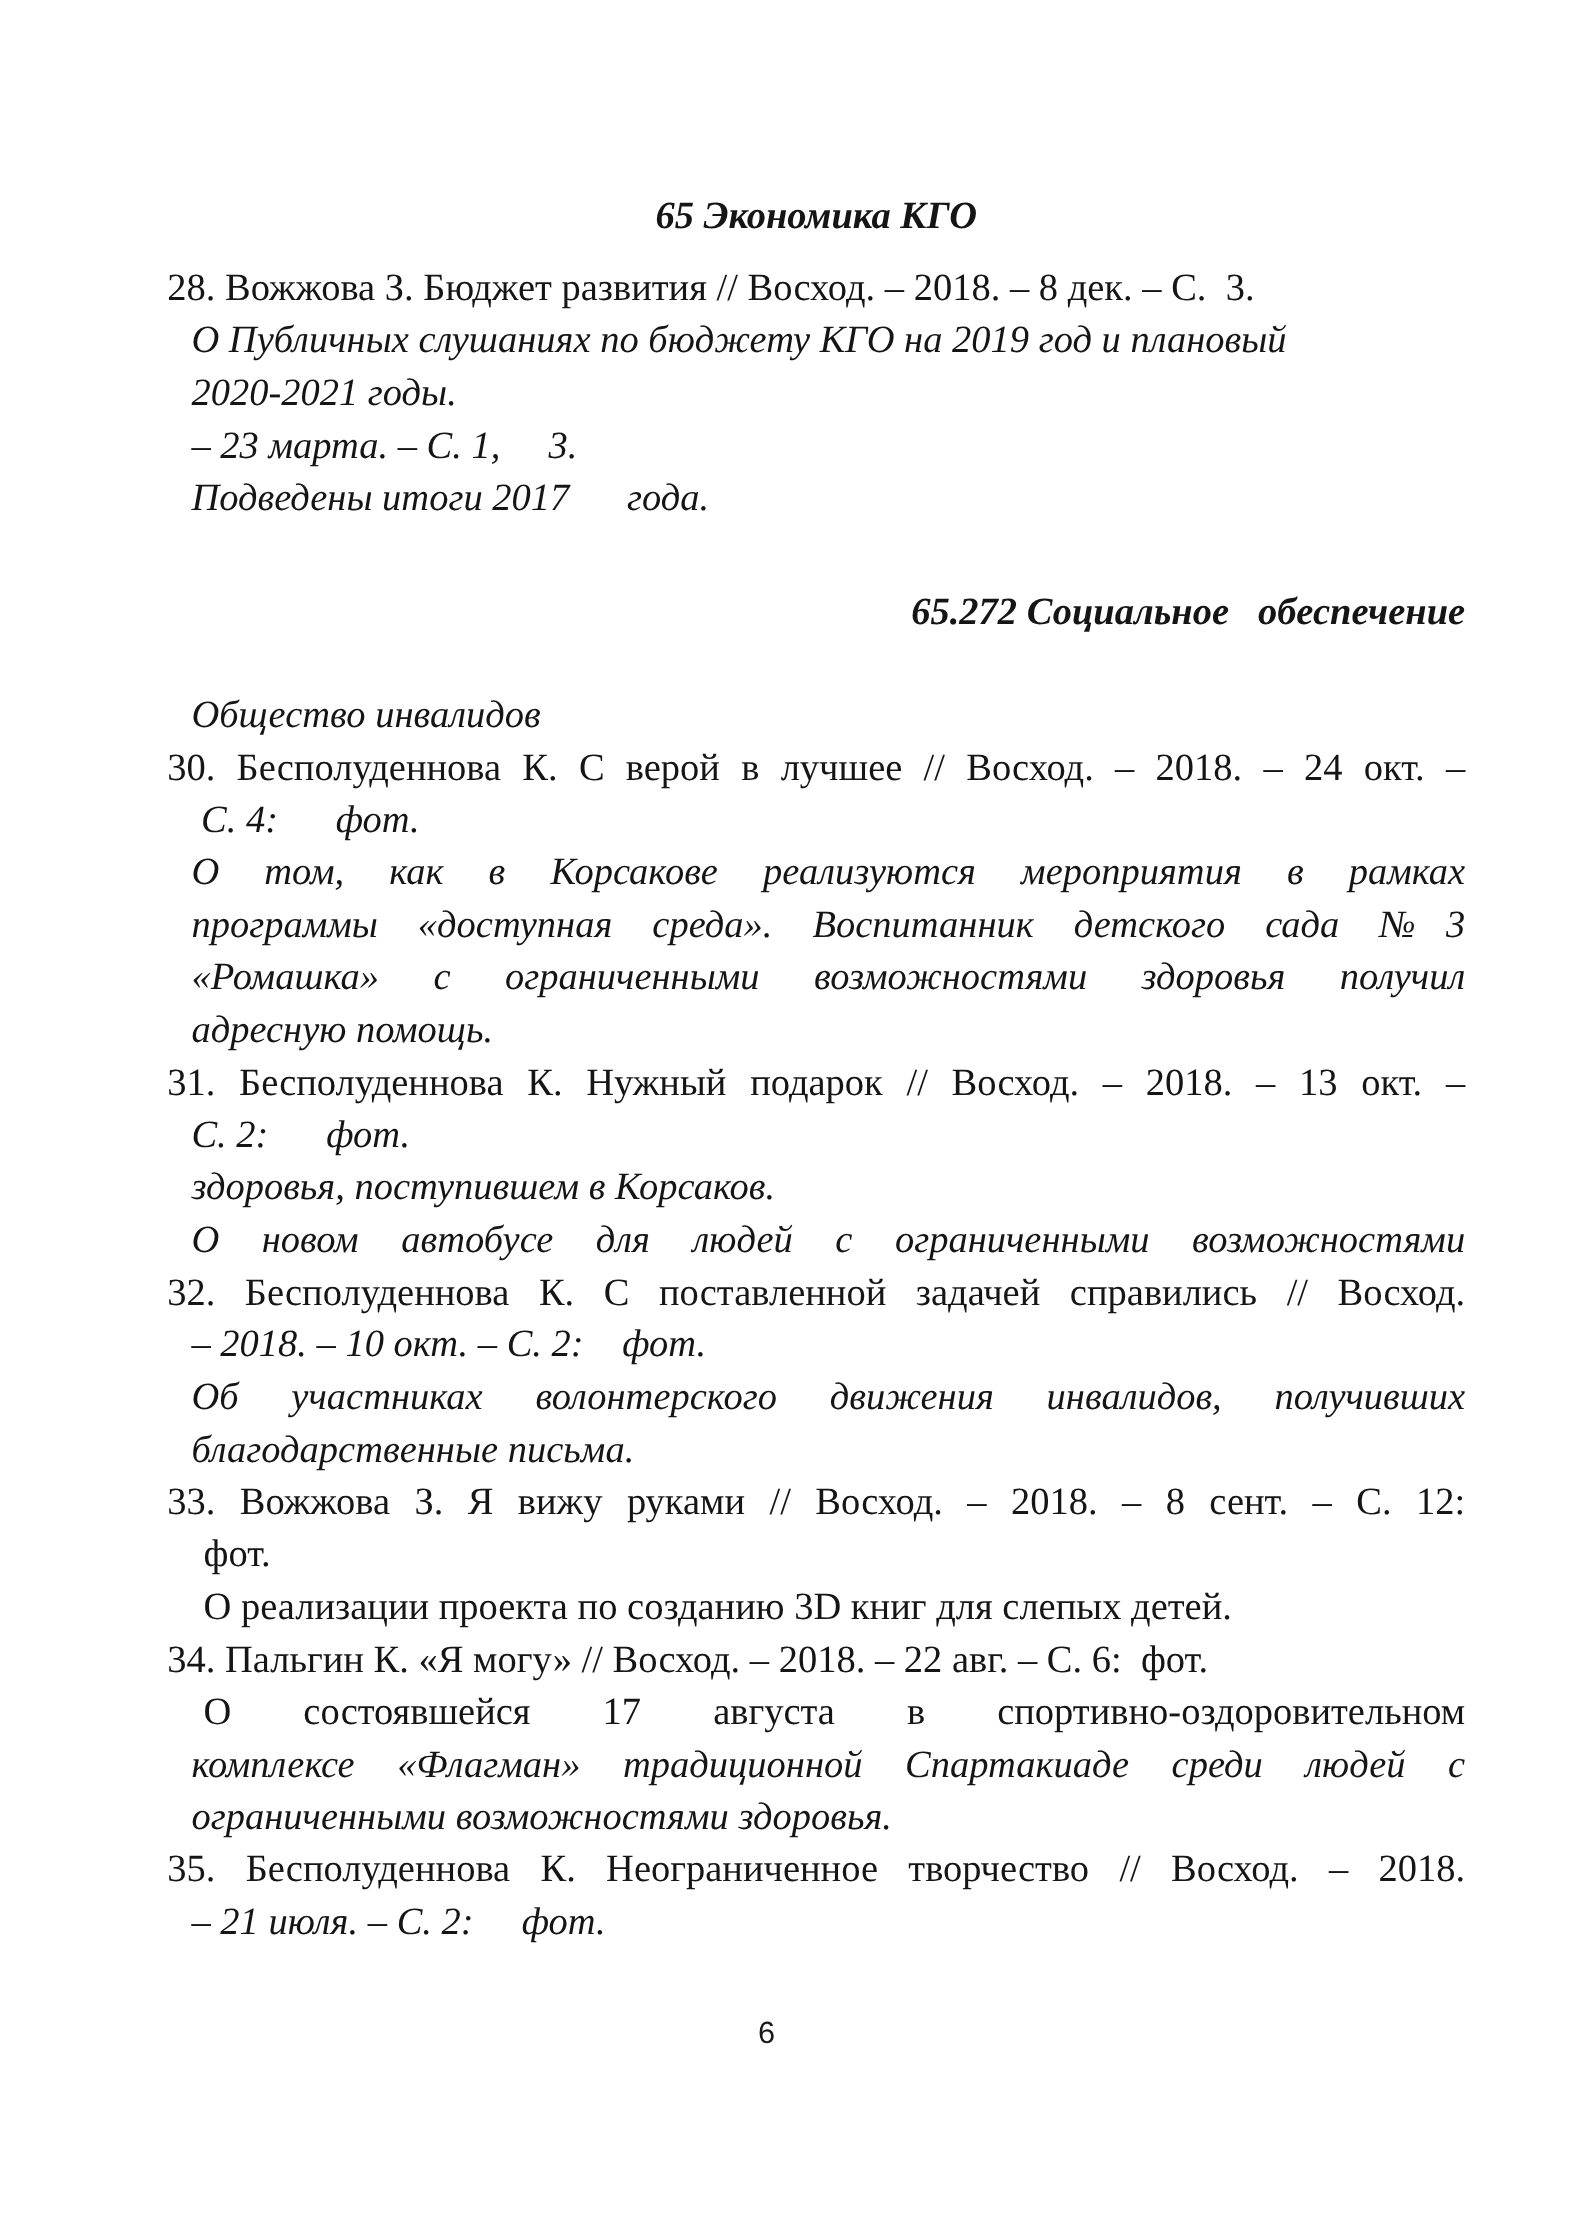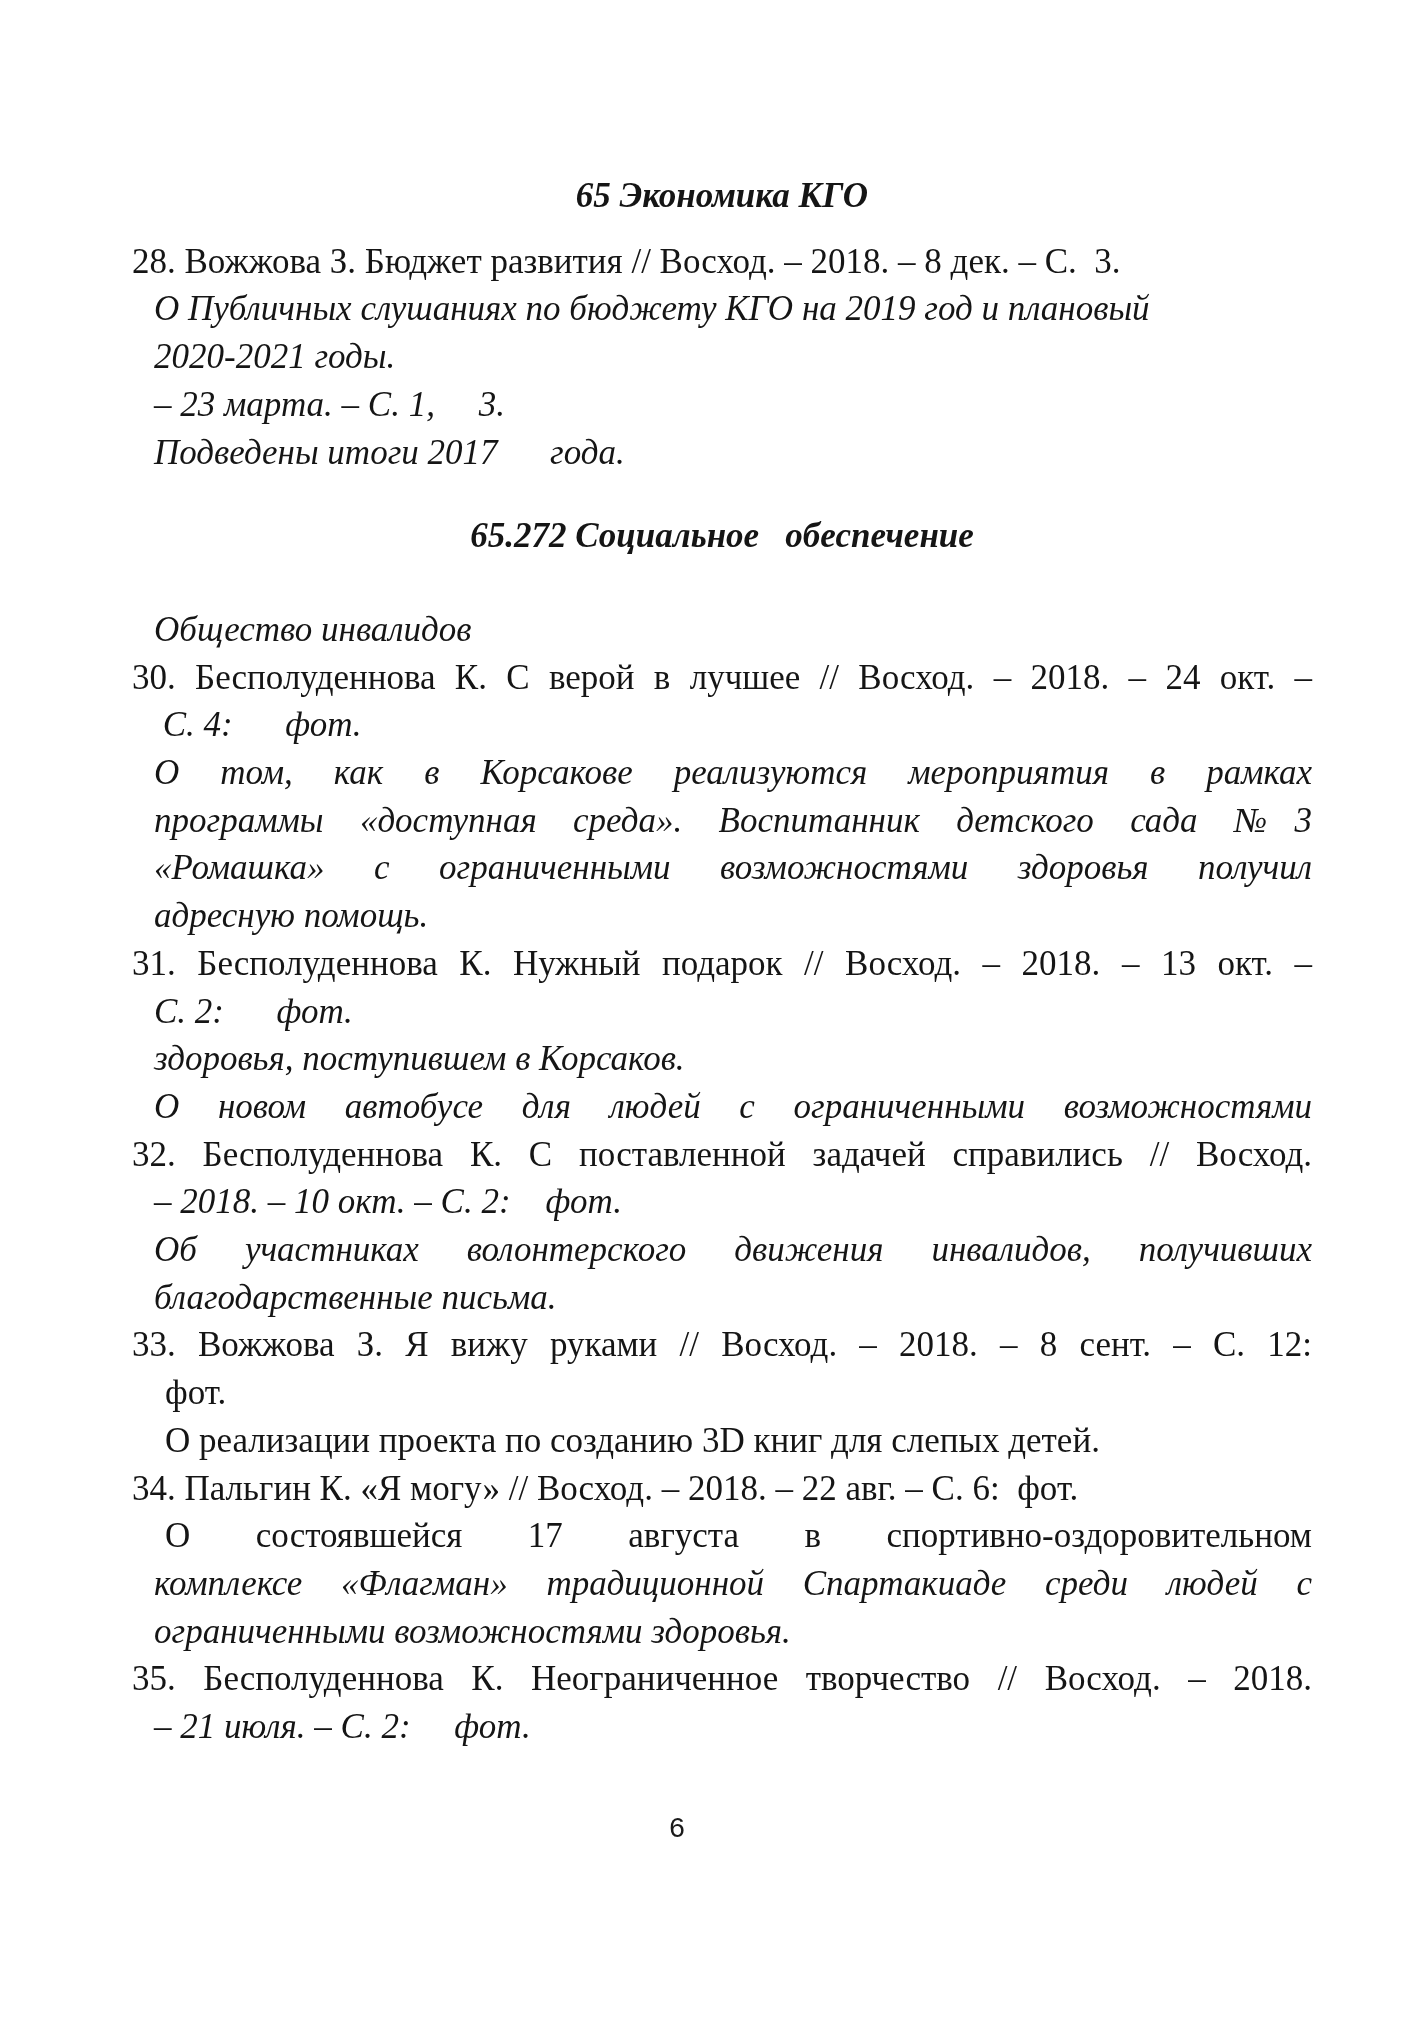--- a/index.html
+++ b/index.html
@@ -9,41 +9,41 @@
     height:2028px;
     background:#ffffff;
     color:#151515;
     font-family:"Liberation Serif","DejaVu Serif",serif;
     font-size:35px;
     line-height:47.7px;
     overflow:hidden;
   }
   .tb{
     position:absolute;
-    left:132px;
+    left:152px;
     top:172px;
     width:1180px;
   }
   .line{white-space:pre;}
   .j{
     white-space:normal;
     text-align:justify;
     text-align-last:justify;
   }
   .num{padding-left:0;}
   .cont{padding-left:22px;font-style:italic;}
   .cont2{padding-left:33px;}
   .h{
     font-weight:bold;
     font-style:italic;
     text-align:center;
     white-space:pre;
   }
   .h1{margin-bottom:18px;}
-  .h2{margin-top:36px;margin-bottom:46px;}
+  .h2{margin-top:56px;margin-bottom:46px;text-align:right;}
   .sub{font-style:italic;font-family:Liberation Serif, serif;}
   .footer{
     margin-top:53px;
     text-align:center;
     padding-right:90px;
     font-family:"Liberation Sans","DejaVu Sans",sans-serif;
     font-size:28px;
     color:#1a1a1a;
   }
 </style>

